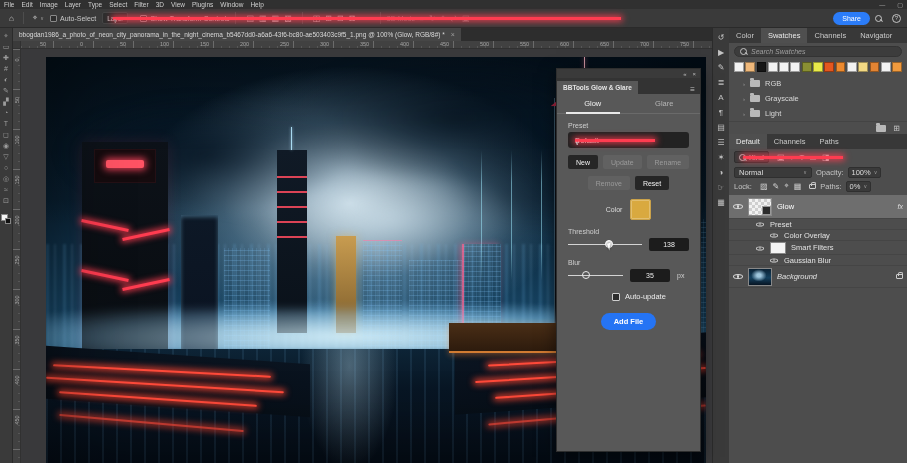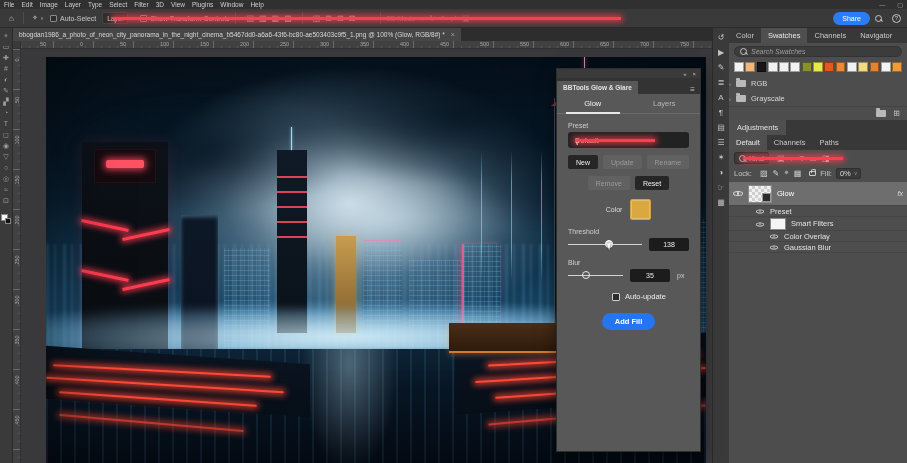--- a/index.html
+++ b/index.html
@@ -122,21 +122,21 @@
 
   
   .rightcol{position:absolute;left:729px;top:28px;width:178px;height:435px;background:#4d4d4d;z-index:20;font-size:7.5px;}
   .ptabs{display:flex;background:#383838;height:15px;align-items:stretch;}
   .ptab{display:flex;align-items:center;padding:0 7px;color:#c9c9c9;}
   .ptab.active{background:#4f4f4f;color:#e8e8e8;}
   .searchrow{height:16px;display:flex;align-items:center;padding:0 5px;background:#4d4d4d;}
   .searchfield{flex:1;height:11px;background:#3c3c3c;border:1px solid #333;border-radius:6px;display:flex;align-items:center;padding:0 5px;color:#9f9f9f;font-style:italic;font-size:7px;gap:4px;}
   .swrow{display:flex;gap:1.5px;padding:3px 5px 4px 5px;}
   .sw{width:10px;height:10px;border:1px solid rgba(0,0,0,.35);}
-  .grp{display:flex;align-items:center;height:15px;padding:0 0;color:#d8d8d8;gap:5px;}
+  .grp{display:flex;align-items:center;height:15px;padding:0 14px;color:#d8d8d8;gap:5px;}
   .grp .ch{color:#9f9f9f;font-size:6px;}
   .folder{position:relative;width:10px;height:7px;background:#b9b9b9;border-radius:1px;}
   .folder::before{content:"";position:absolute;left:0;top:-2px;width:4px;height:2px;background:#b9b9b9;border-radius:1px 1px 0 0;}
   .pfoot{height:13px;display:flex;align-items:center;justify-content:flex-end;gap:7px;padding:0 7px;border-top:1px solid #444;color:#c3c3c3;font-size:8px;}
   .adjrow{height:15px;background:#383838;display:flex;margin-top:1px;}
   .adjtab{background:#4f4f4f;display:flex;align-items:center;padding:0 8px;color:#e0e0e0;}
   .ltabs{display:flex;background:#383838;height:15px;}
   .filterrow{height:16px;display:flex;align-items:center;gap:4px;padding:0 5px;background:#4d4d4d;}
   .kindbox{display:flex;align-items:center;gap:3px;background:#3a3a3a;border:1px solid #2f2f2f;border-radius:2px;height:12px;padding:0 4px;color:#ddd;}
   .kindbox .chev{font-size:5px;color:#999;margin-left:4px;}
@@ -406,102 +406,121 @@
         <div class="grp">
           <span class="ch">›</span>
           <span class="folder"></span>
           <span>RGB</span>
         </div>
         <div class="grp">
           <span class="ch">›</span>
           <span class="folder"></span>
           <span>Grayscale</span>
         </div>
+        <div class="grp">
+          <span class="ch">›</span>
+          <span class="folder"></span>
+          <span>Light</span>
+        </div>
       </div>
     <div class="pfoot">
       <span class="folder"></span>
       <span>⊞</span>
-    </div>
-    <div class="adjrow">
-      <span class="adjtab">Adjustments</span>
     </div>
     <div class="ltabs" id="layer-tabs">
         <span class="ptab active">Default</span>
         <span class="ptab">Channels</span>
         <span class="ptab">Paths</span>
       </div>
     <div class="filterrow">
       <span class="kindbox">
         <span class="mag" style="margin:0"></span>
         <span>Kind</span>
         <span class="chev">∨</span>
       </span>
       <span class="iconrow" id="filter-icons">
           <span class="fico">▣</span>
           <span class="fico">◐</span>
           <span class="fico">T</span>
           <span class="fico">▭</span>
           <span class="fico">◨</span>
         </span>
+    </div>
+    <div class="blendrow">
+      <span class="blendsel">
+        <span>Normal</span>
+        <span class="chev5">∨</span>
+      </span>
+      <span>Opacity:</span>
+      <span class="valbox">
+        <span>100%</span>
+        <span class="chev5">∨</span>
+      </span>
     </div>
     <div class="lockrow">
       <span>Lock:</span>
       <span class="iconrow" id="lock-icons">
           <span class="fico">▨</span>
           <span class="fico">✎</span>
           <span class="fico">⌖</span>
           <span class="fico">▦</span>
         </span>
       <span class="mini-lock"></span>
-      <span>Fill:</span>
+      <span>Paths:</span>
       <span class="valbox">
         <span>0%</span>
         <span class="chev5">∨</span>
       </span>
     </div>
     <div style="height:2px"></div>
 
     <div class="lrow sel" style="height:24px">
       <span class="eye"></span>
       <span class="thumb-checker"></span>
       <span class="sub" style="color:#fff">Glow</span>
       <span class="fx">fx</span>
     </div>
     <div class="lrow" style="height:11px;padding-left:26px">
       <span class="eye" style="transform:scale(.8)"></span>
       <span class="sub">Preset</span>
     </div>
+    <div class="lrow" style="height:11px;padding-left:40px">
+      <span class="eye" style="transform:scale(.8)"></span>
+      <span class="sub">Color Overlay</span>
+    </div>
     <div class="lrow" style="height:14px;padding-left:26px">
       <span class="eye" style="transform:scale(.8)"></span>
       <span class="thumb-white"></span>
       <span class="sub">Smart Filters</span>
     </div>
     <div class="lrow" style="height:11px;padding-left:40px">
       <span class="eye" style="transform:scale(.8)"></span>
-      <span class="sub">Color Overlay</span>
-    </div>
-    <div class="lrow" style="height:11px;padding-left:40px">
-      <span class="eye" style="transform:scale(.8)"></span>
       <span class="sub">Gaussian Blur</span>
+    </div>
+    <div class="lrow" style="height:22px">
+      <span class="eye"></span>
+      <span class="thumb-bg"></span>
+      <span class="sub" style="font-style:italic">Background</span>
+      <span class="mini-lock" style="margin-left:auto"></span>
     </div>
   </div>
 
   <div class="dialog">
     <div class="dstrip">
       <span>«</span>
       <span>×</span>
     </div>
     <div class="dhead">
       <span class="dtitle">BBTools Glow &amp; Glare</span>
       <span class="dmenu">≡</span>
     </div>
     <div class="dbody">
       <div class="dtabs" id="dialog-tabs">
           <span class="dtab active">Glow</span>
-          <span class="dtab">Layers</span>
+          <span class="dtab">Glare</span>
         </div>
       <div class="dlabel">Preset</div>
       <div class="dselect">
         <span>Default</span>
         <span class="chev">∨</span>
       </div>
       <div class="btnrow">
         <span class="dbtn dark">New</span>
         <span class="dbtn dis">Update</span>
         <span class="dbtn dis">Rename</span>
@@ -529,17 +548,17 @@
           <div class="track"></div>
           <div class="handle outline" style="left:26%"></div>
         </div>
         <span class="numbox">35</span>
         <span class="unit">px</span>
       </div>
       <div class="cbrow">
         <span class="box"></span>
         <span class="lbl">Auto-update</span>
       </div>
-      <div class="addglow" id="add-glow-btn" style="background: rgb(37, 116, 244);">Add Fill</div>
+      <div class="addglow" id="add-glow-btn" style="background: rgb(37, 116, 244);">Add File</div>
     </div>
   </div>
 
 </div>
 
 </body></html>

